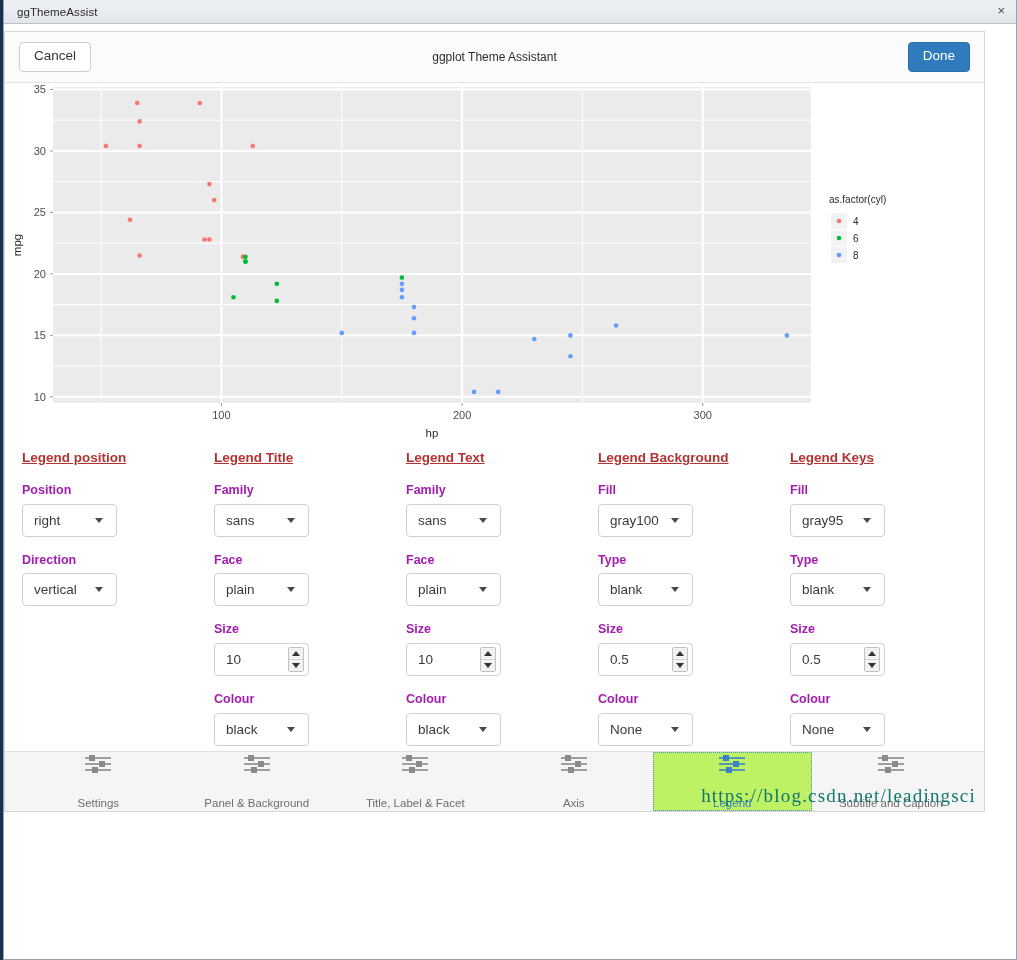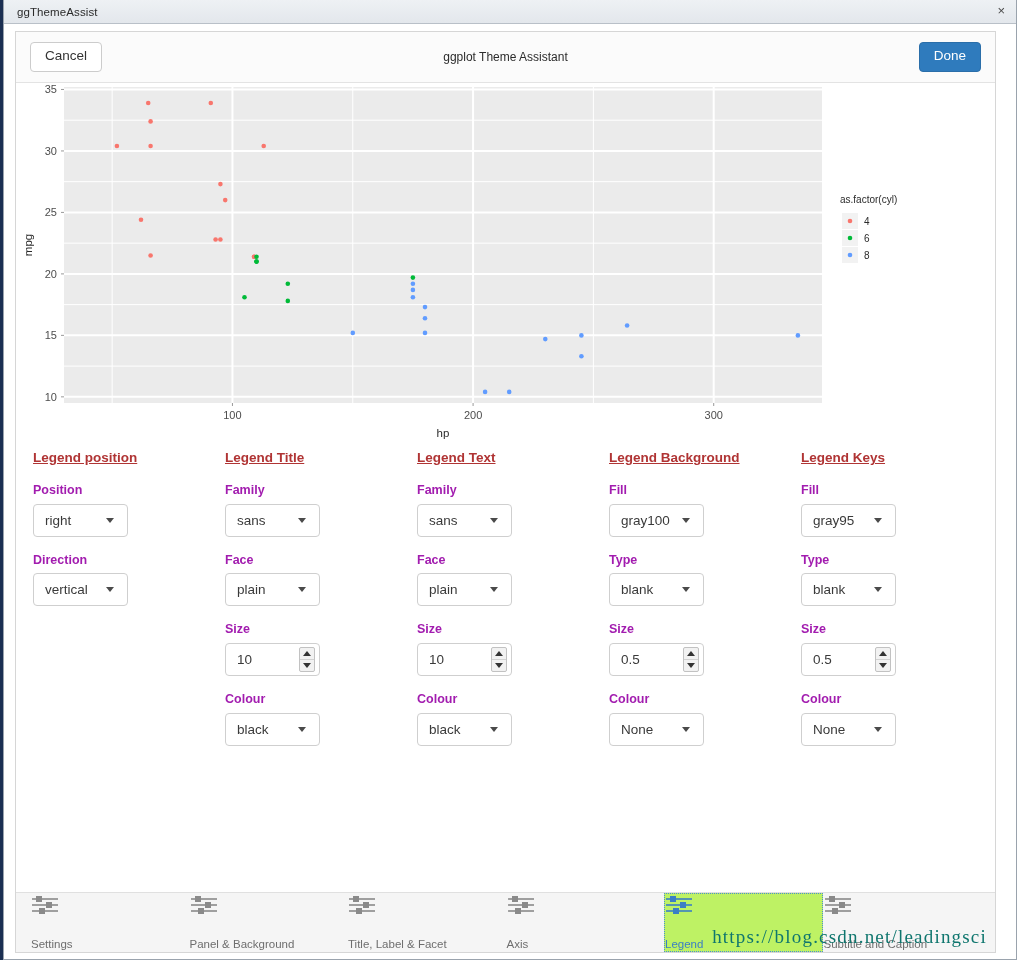--- a/index.html
+++ b/index.html
@@ -41,22 +41,22 @@
     font-size: 13px;
     color: #4a4a4a;
     cursor: pointer;
     line-height: 1;
     padding: 0 3px 2px 3px;
   }
 
   
   #dialog {
     position: absolute;
-    left: 11px; top: 31px;
-    width: 981px; height: 922px;
+    left: 0; top: 31px;
+    width: 981px; height: 781px;
     background: #ffffff;
     border: 1px solid #d6d6d6;
     display: flex;
     flex-direction: column;
   }
 
   
   #dialog-header {
     height: 51px;
     flex: none;
@@ -219,20 +219,21 @@
     background: #f5f5f5;
     border-top: 1px solid #e0e0e0;
     display: flex;
     align-items: stretch;
     padding: 0 14px;
   }
   .nav-item {
     flex: 1;
     display: flex;
     flex-direction: column;
+    align-items: center;
     justify-content: center;
     gap: 19px;
     cursor: pointer;
     border: 1px dotted transparent;
   }
   .nav-item.active {
     border: 1px dotted #4a8fd0;
     background: #bef264;
   }
   .nav-label {

